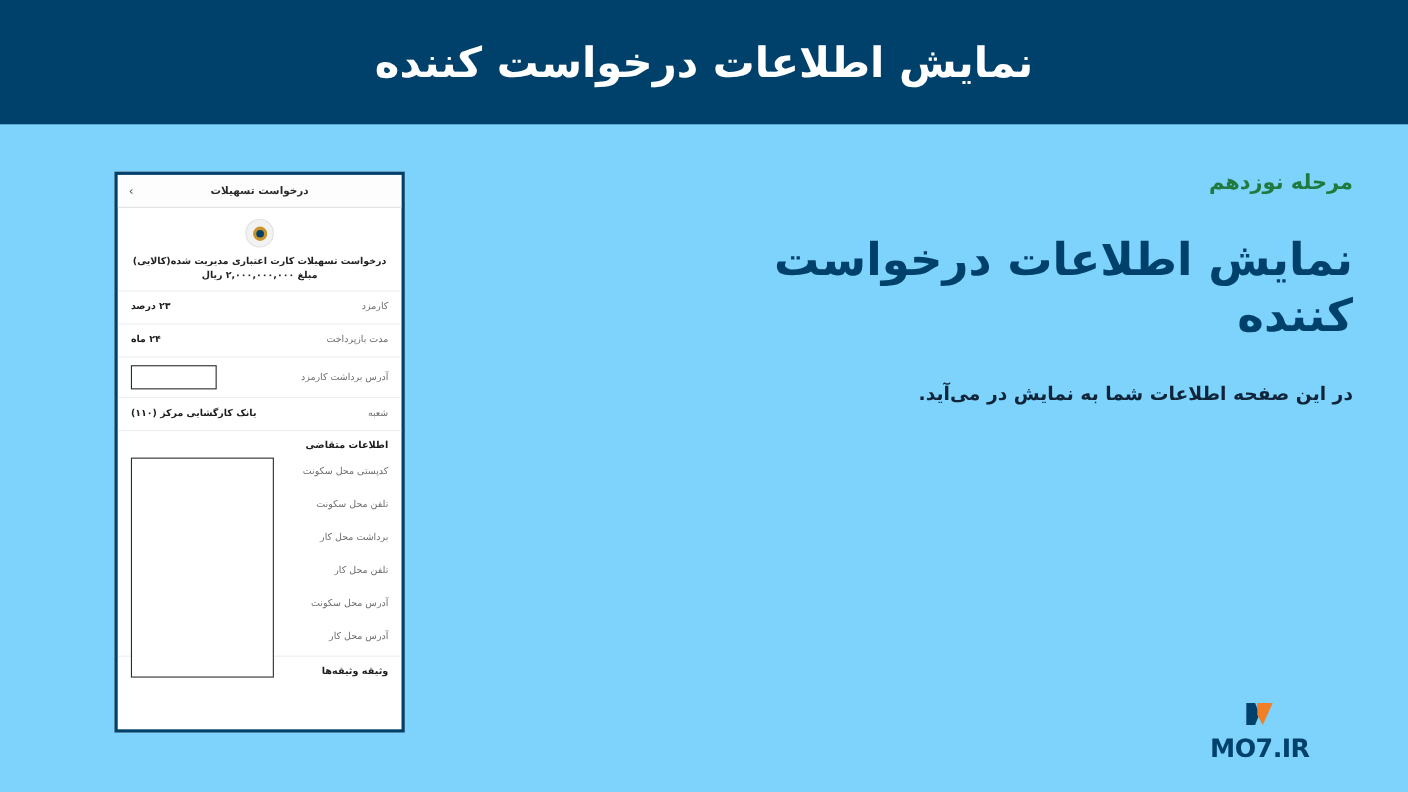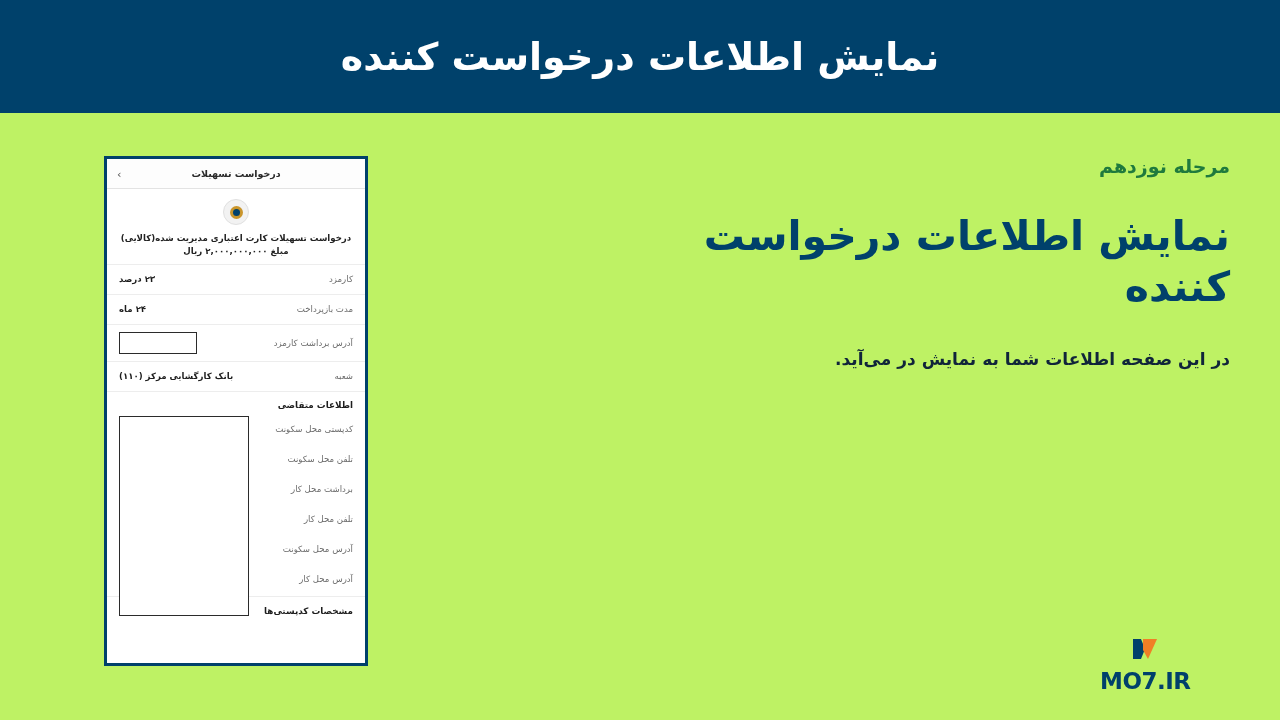--- a/index.html
+++ b/index.html
@@ -8,21 +8,21 @@
     width: 1280px;
     height: 720px;
     overflow: hidden;
     background: #ffffff;
     font-family: "DejaVu Sans", "Liberation Sans", sans-serif;
   }
   .page {
     position: relative;
     width: 1280px;
     height: 720px;
-    background: #bef264;
+    background: #7dd3fc;
   }
   
   .banner {
     position: absolute;
     top: 0; left: 0;
     width: 1280px;
     height: 113px;
     background: #00416b;
     display: flex;
     align-items: center;
@@ -296,21 +296,21 @@
         </div>
         <div class="frow">
           <span class="lbl">آدرس محل سکونت</span>
         </div>
         <div class="frow">
           <span class="lbl">آدرس محل کار</span>
         </div>
       </div>
     </div>
 
-    <div class="footer-title">مشخصات کدپستی‌ها</div>
+    <div class="footer-title">وثیقه وثیقه‌ها</div>
   </div>
 
   <div class="watermark">
     <div class="wm-mark">
       <svg width="26" height="26" viewBox="0 0 26 26" xmlns="http://www.w3.org/2000/svg">
         <path d="M1 3 L9 3 L13 13 L9 23 L1 23 Z" fill="#00416b"></path>
         <path d="M11 3 L25 3 L16 23 L11 14 Z" fill="#f07f26"></path>
       </svg>
     </div>
     <span class="wm-text">MO7.IR</span>

